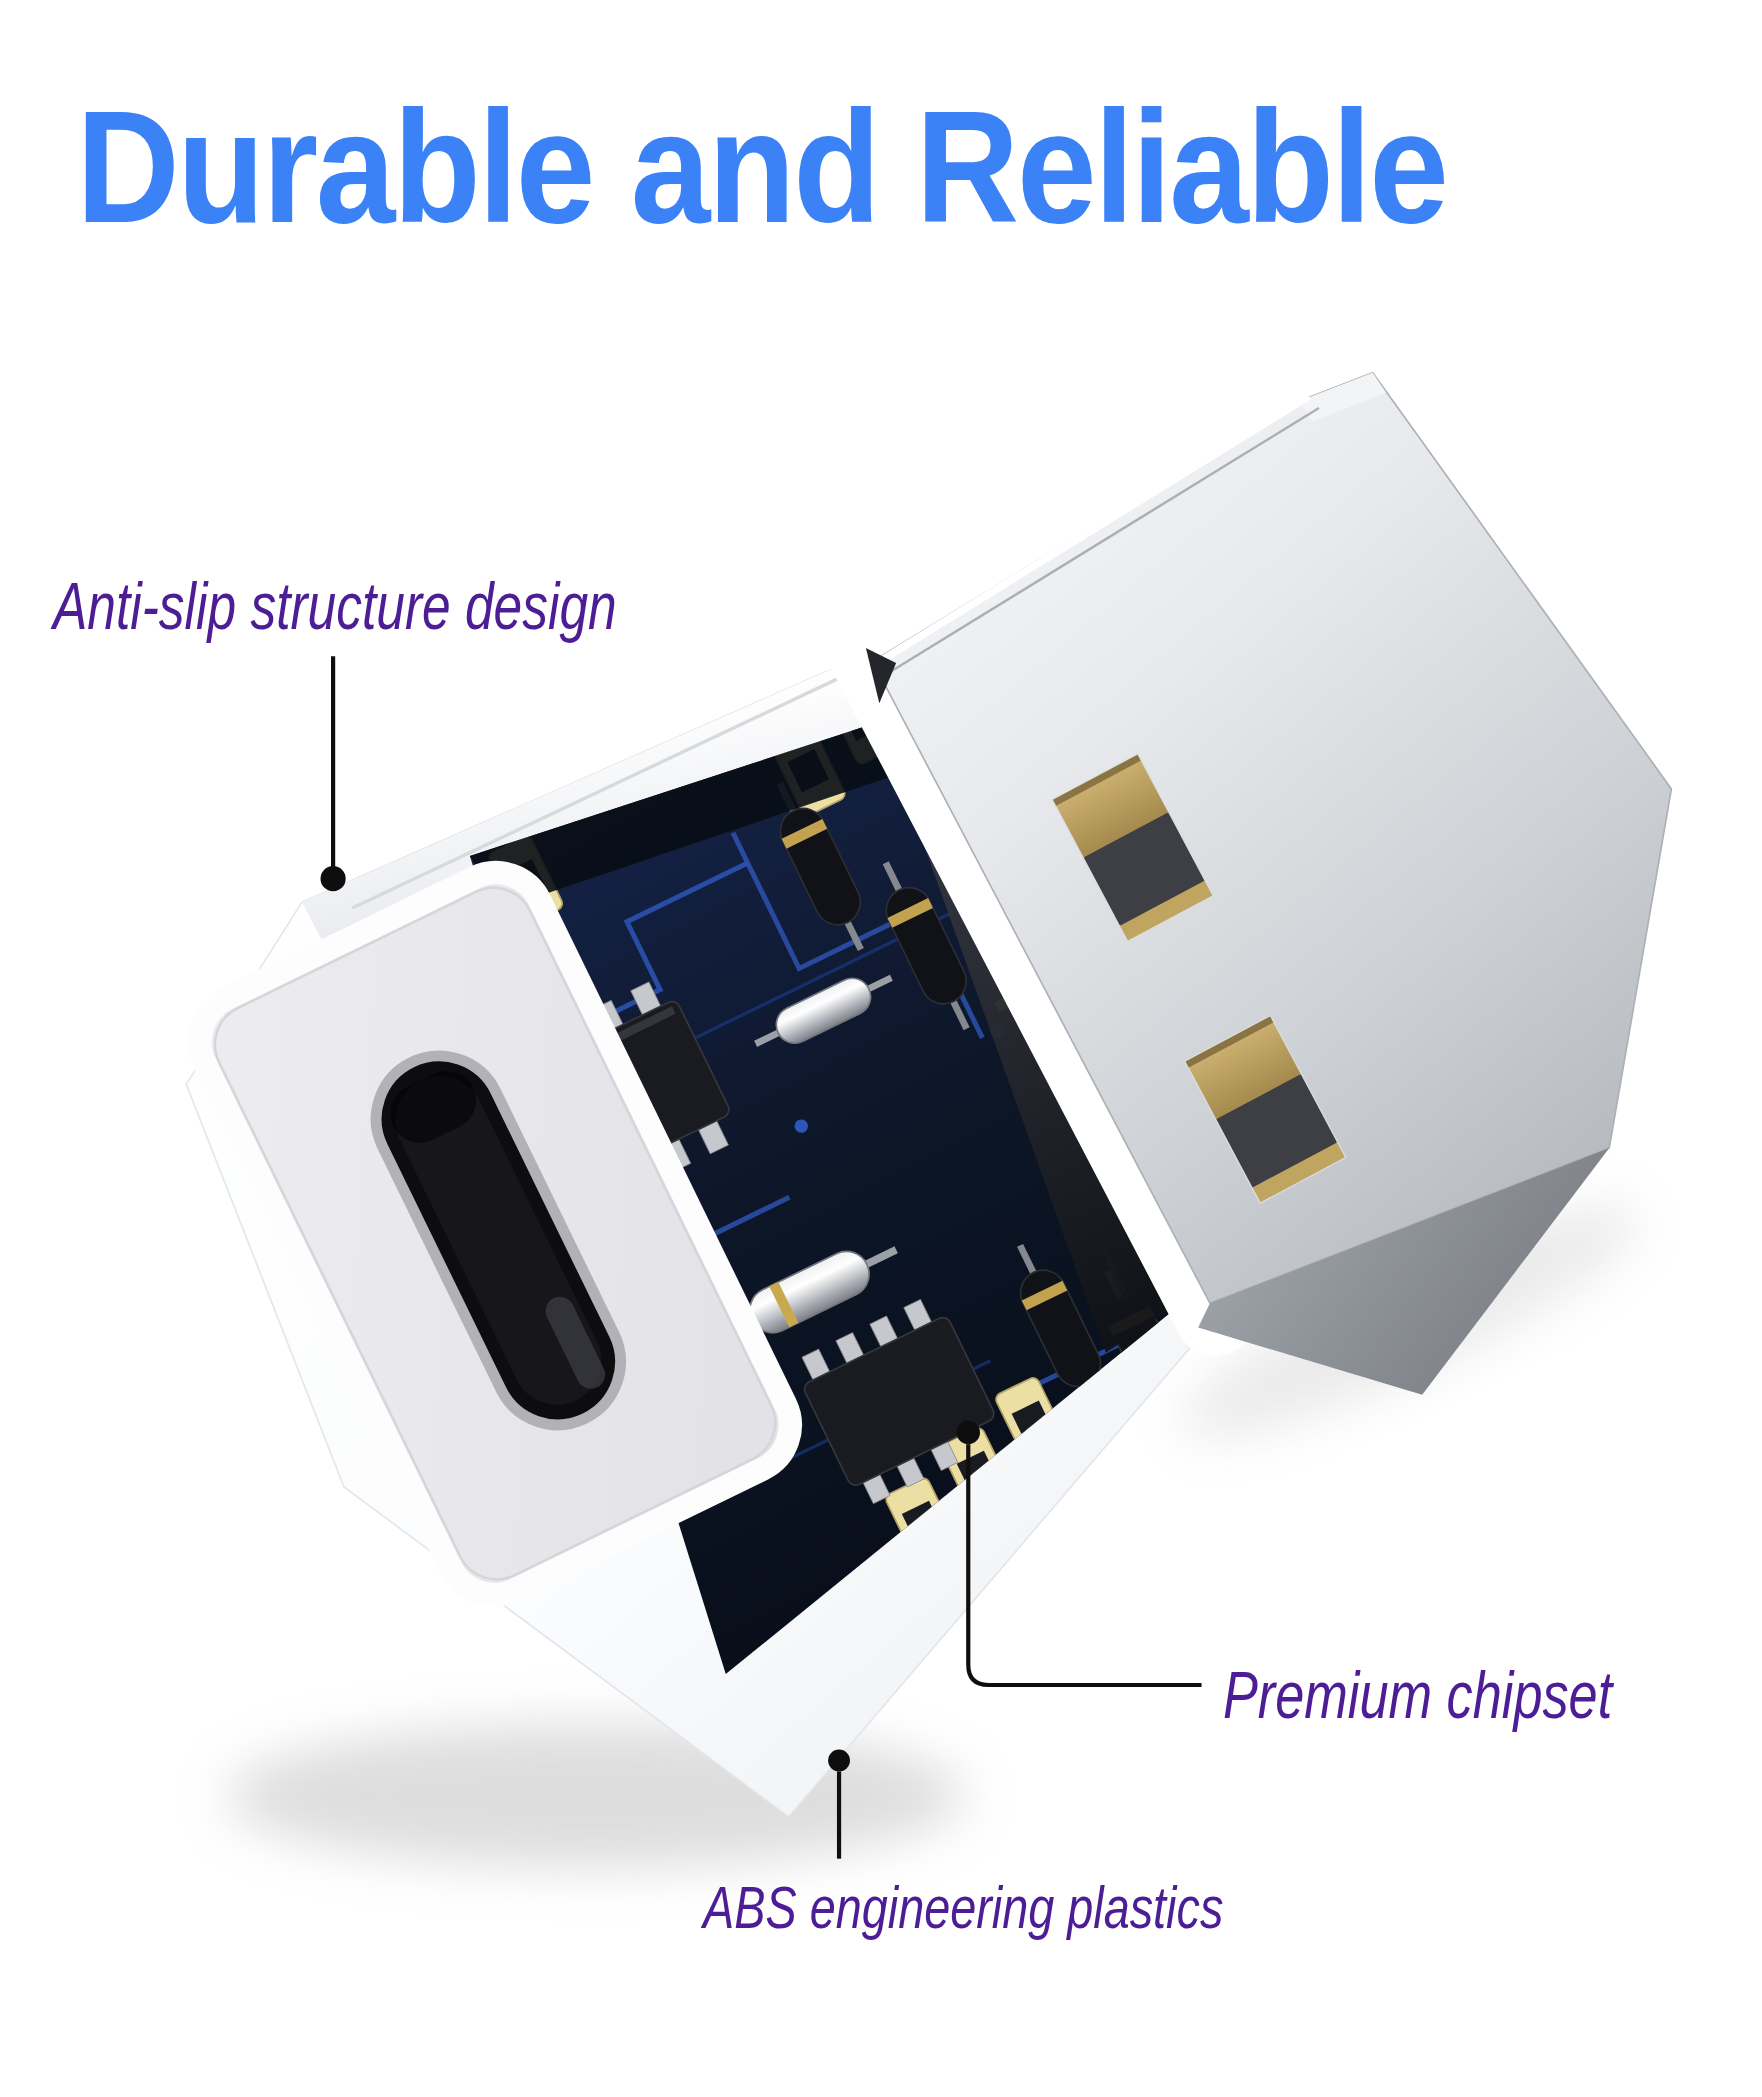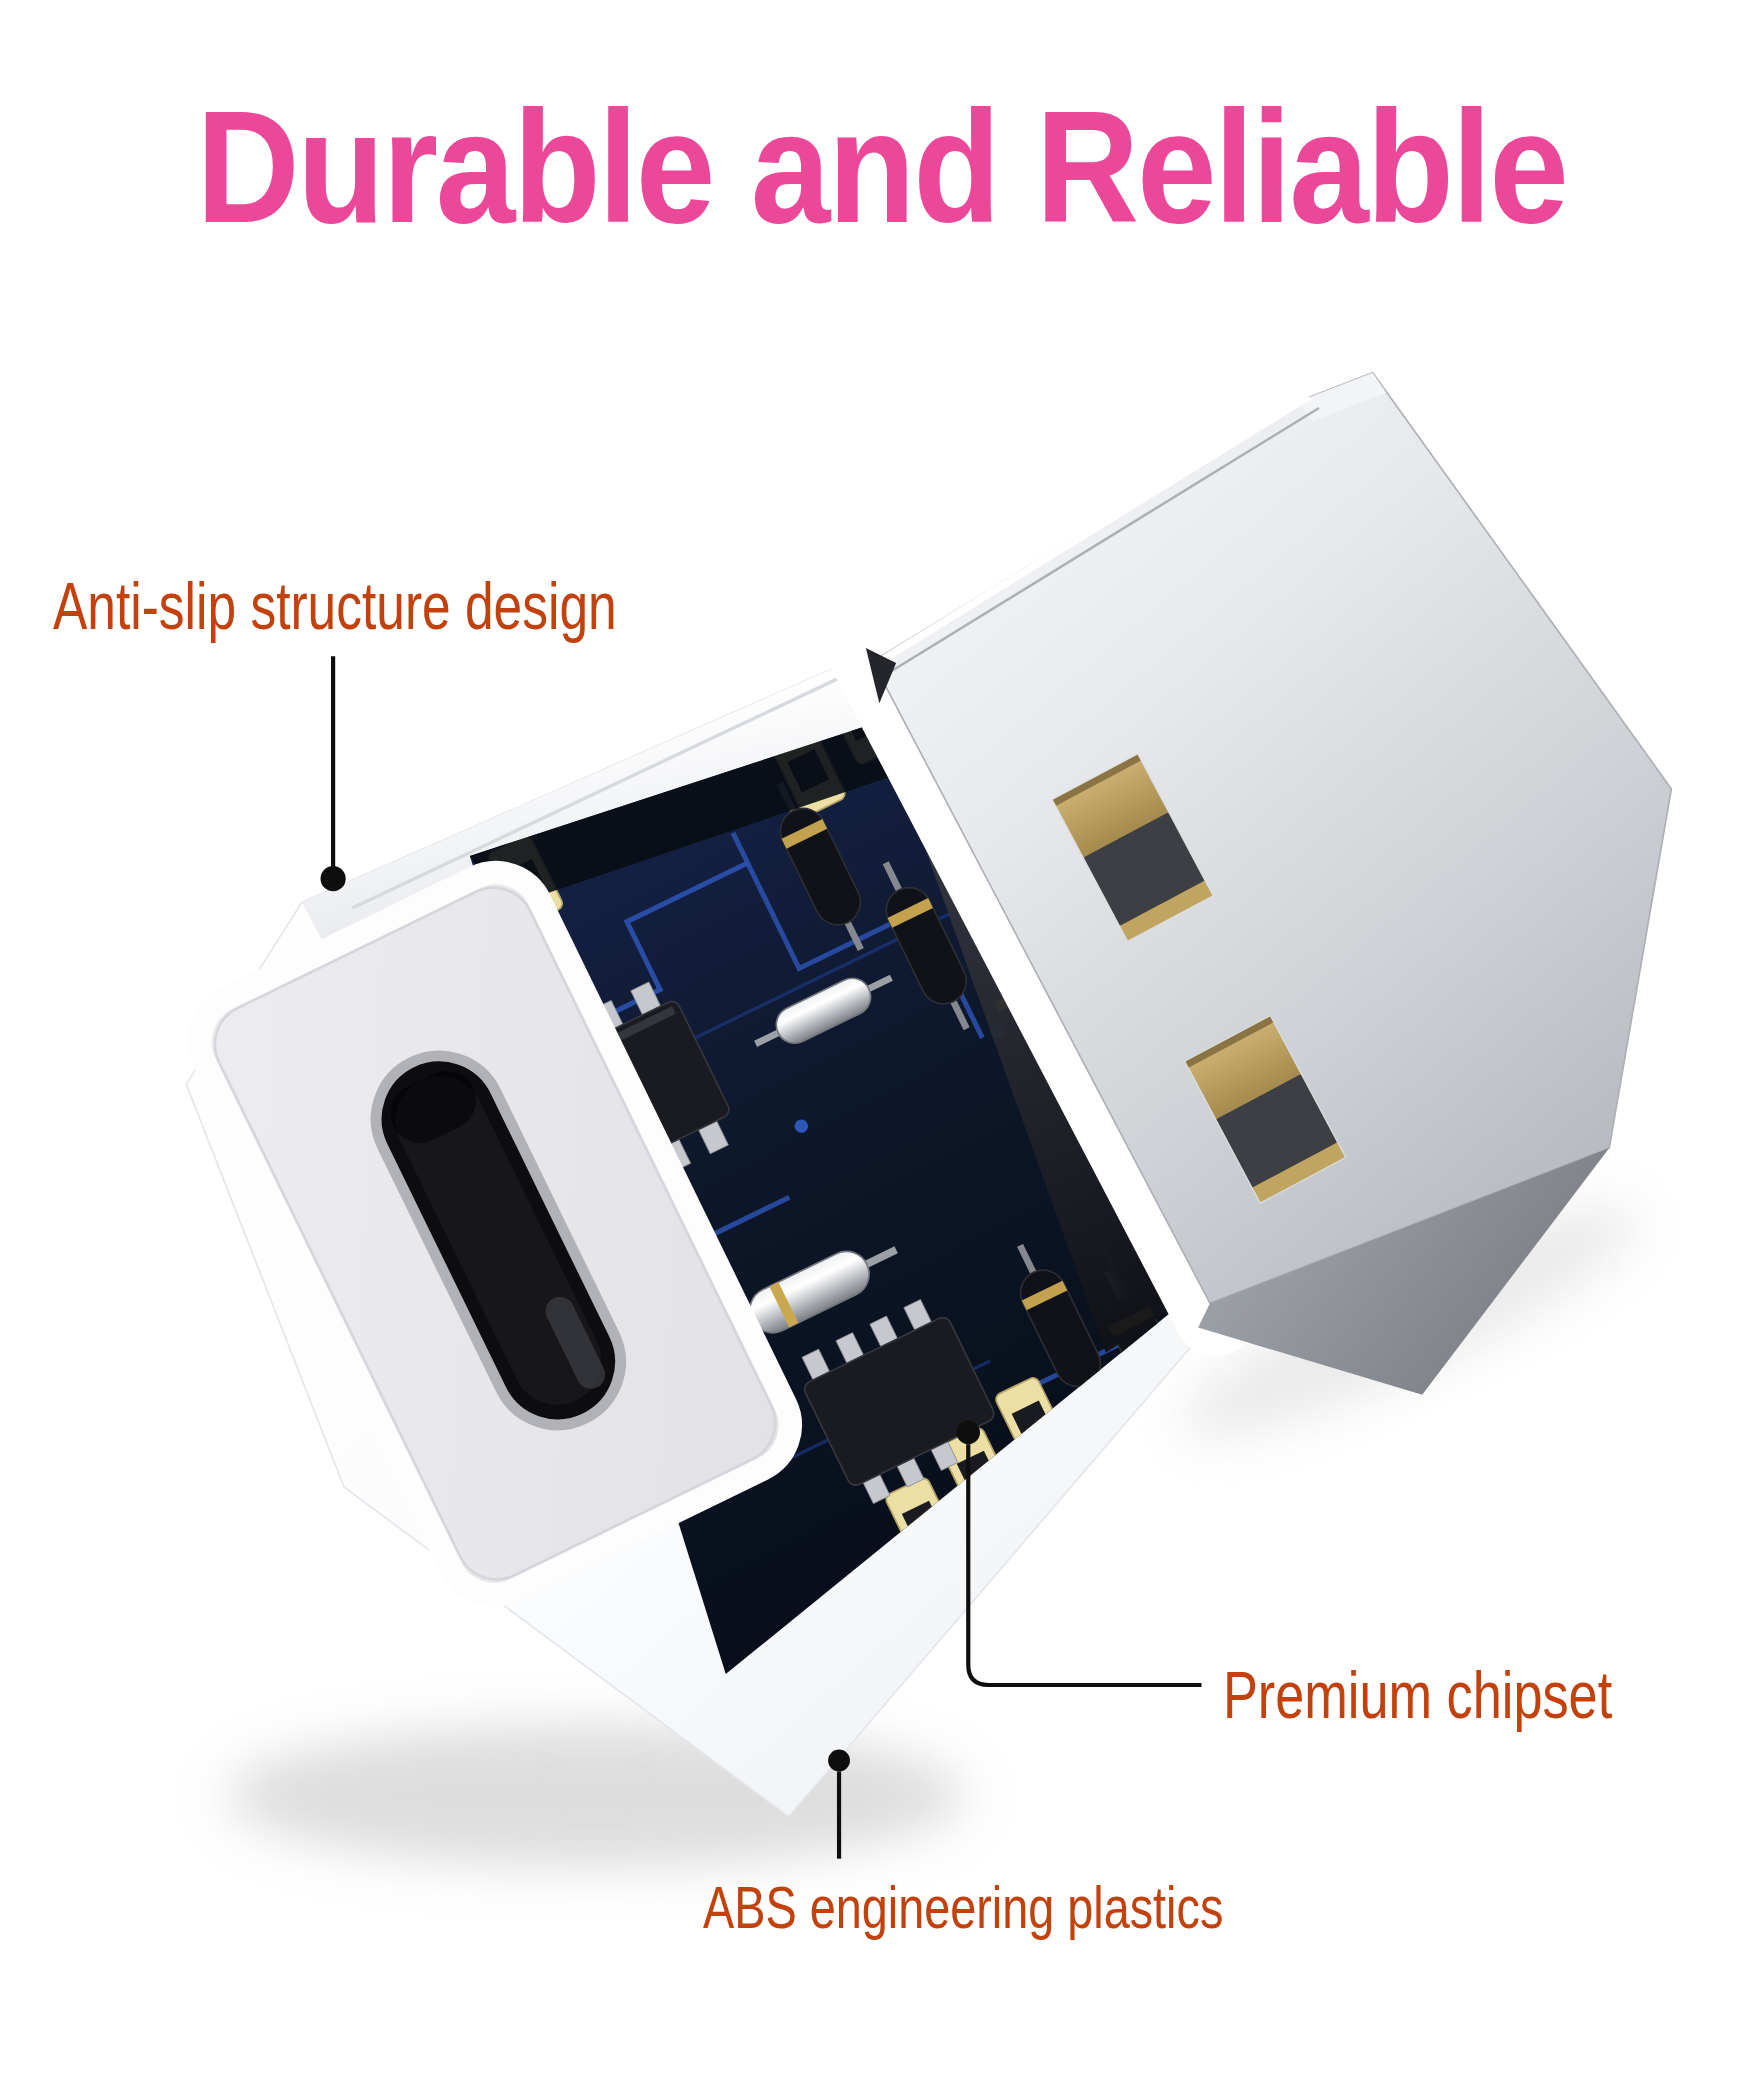--- a/index.html
+++ b/index.html
@@ -1,23 +1,23 @@
 <!DOCTYPE html>
 <html style="font-size:13.4px"><head>
 <meta charset="utf-8">
 <style>
   html,body{margin:0;padding:0;background:#ffffff;}
   .stage{position:relative;width:1762px;height:2098px;overflow:hidden;background:#ffffff;
          font-family:"Liberation Sans","DejaVu Sans",sans-serif;color:#111;}
   .stage svg{position:absolute;left:0;top:0;}
-  .title{position:absolute;left:0;top:76px;width:1762px;text-align:center;
-         font-size:159px;font-weight:700;line-height:1.15;white-space:nowrap;color:#ec4899;}
+  .title{position:absolute;left:0;top:76px;width:1762px;text-align:left;
+         font-size:159px;font-weight:700;line-height:1.15;white-space:nowrap;color:#3b82f6;}
   .title .squeeze{display:inline-block;transform:scaleX(0.90);transform-origin:50% 50%;letter-spacing:-2.5px;}
   .callout-label{position:absolute;font-size:66px;font-weight:400;line-height:1.05;
-                 white-space:nowrap;color:#c2410c;}
+                 white-space:nowrap;color:#4c1d95;font-style:italic;}
   .callout-label .squeeze{display:inline-block;transform:scaleX(0.78);transform-origin:0 50%;}
   .label-antislip{left:53px;top:572px;}
   .label-premium{left:1223px;top:1660px;font-size:67px;}
   .label-abs{left:703px;top:1876px;font-size:60px;}
 </style>
 </head>
 <body>
 
 <div class="stage">
 

